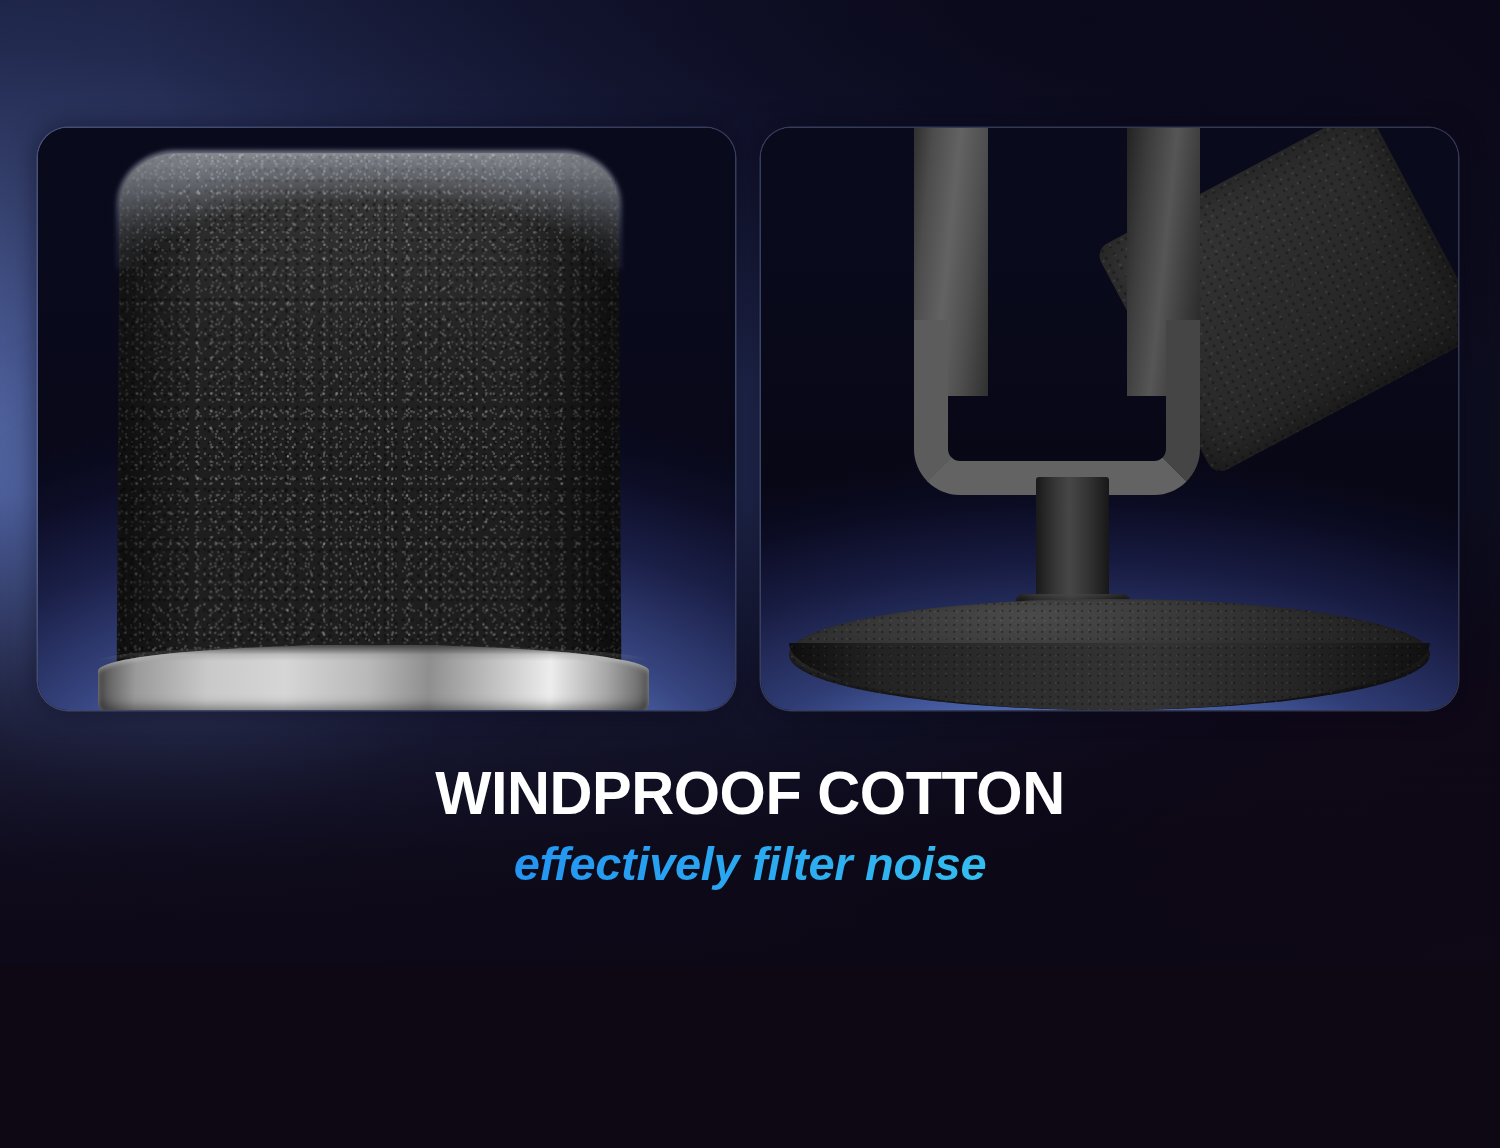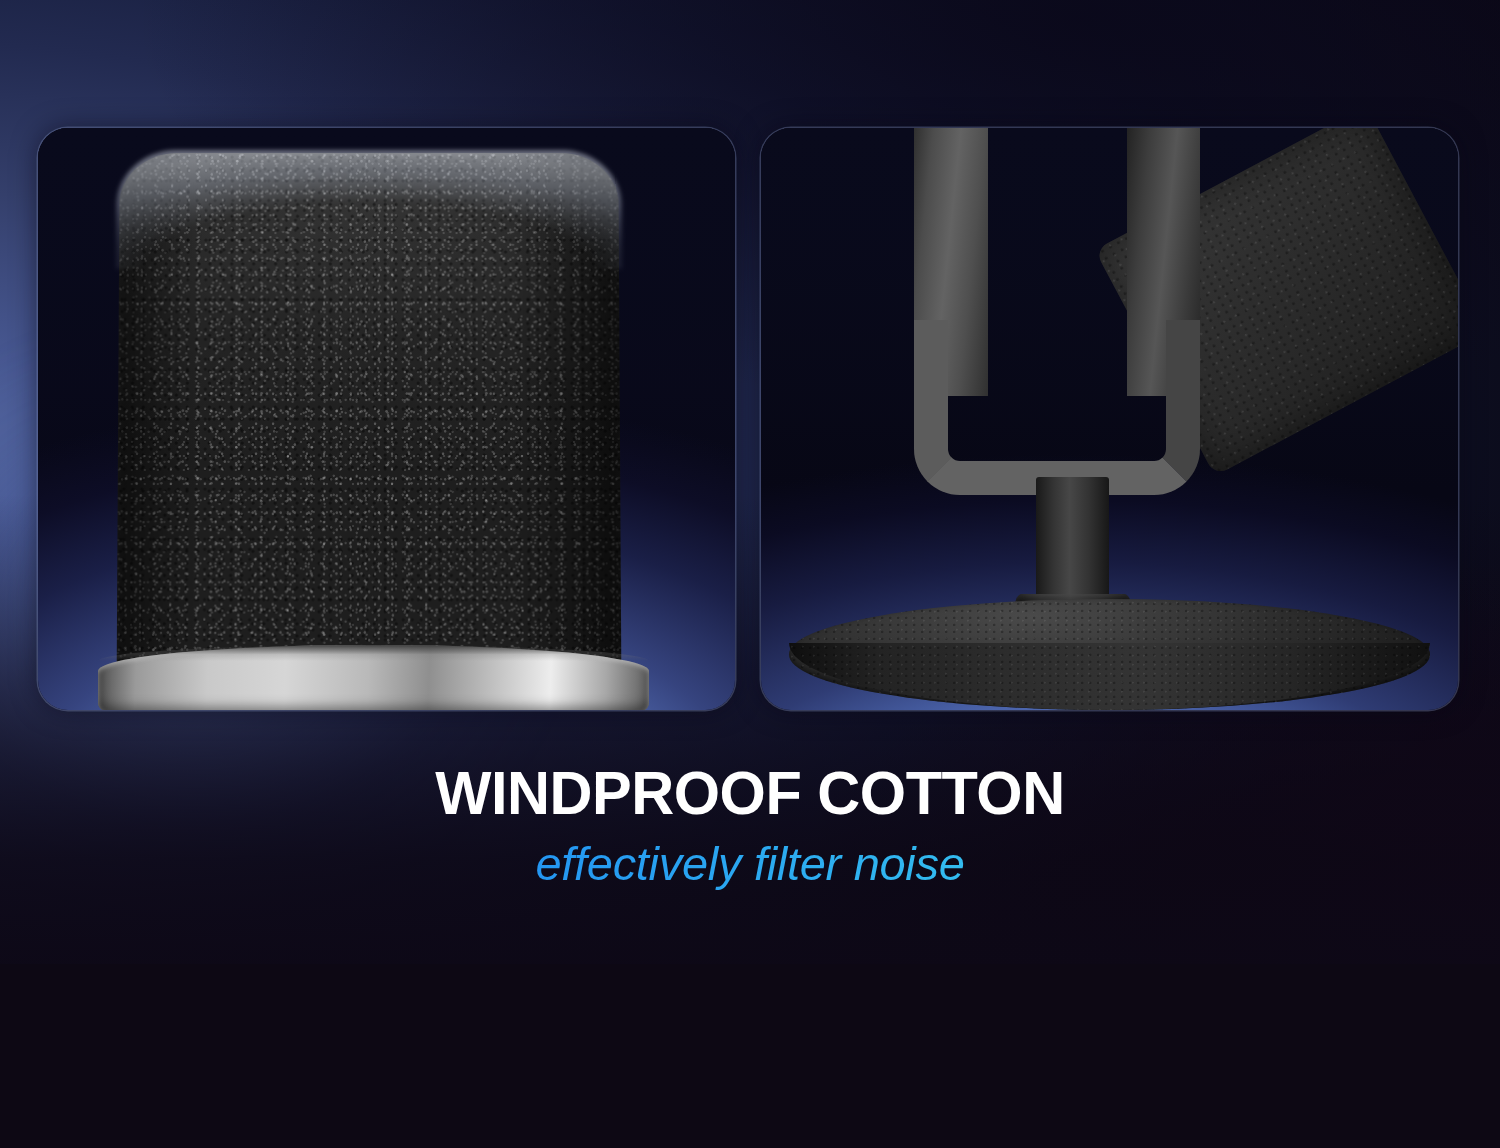--- a/index.html
+++ b/index.html
@@ -290,21 +290,21 @@
     line-height: 1.0;
     letter-spacing: -0.5px;
     color: #ffffff;
     transform: scaleX(0.96);
     white-space: nowrap;
   }
   .caption-sub {
     margin-top: 14px;
     font-family: "Liberation Sans", sans-serif;
     font-style: italic;
-    font-weight: normal;
+    font-weight: bold;
     font-size: 47px;
     line-height: 1.1;
     letter-spacing: -0.3px;
     white-space: nowrap;
     background: linear-gradient(92deg, #1878f5 0%, #1f8af3 26%, #2eb0f0 56%, #3fd8ee 84%, #54e6ea 100%);
     -webkit-background-clip: text;
     background-clip: text;
     color: transparent;
     -webkit-text-fill-color: transparent;
   }

